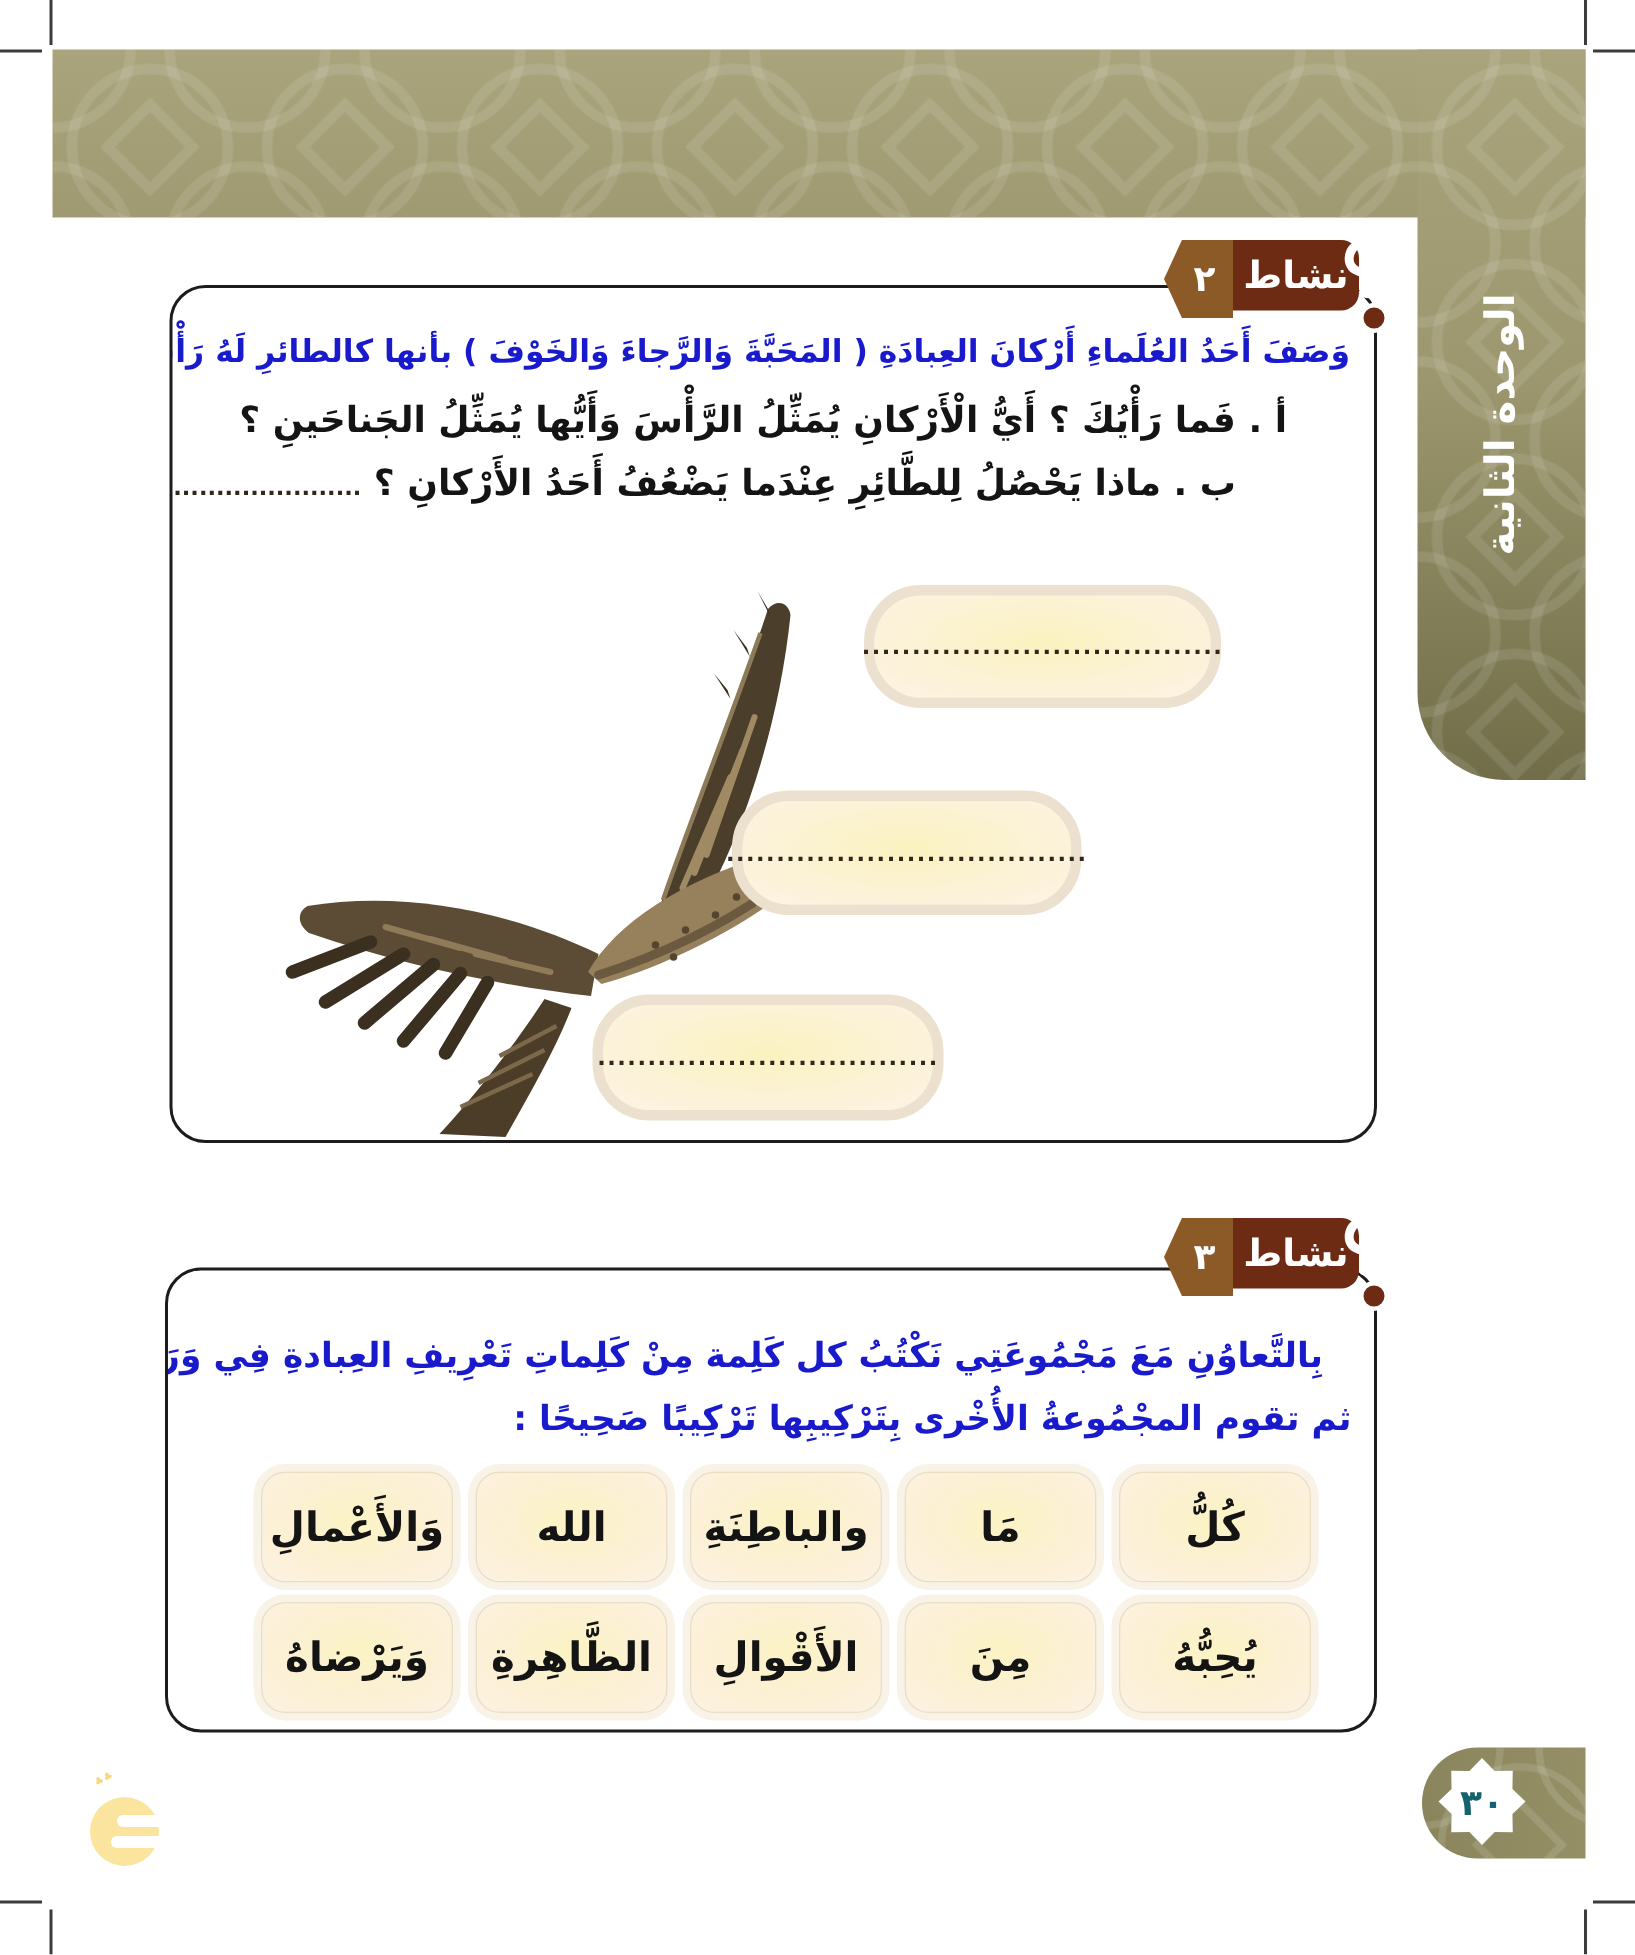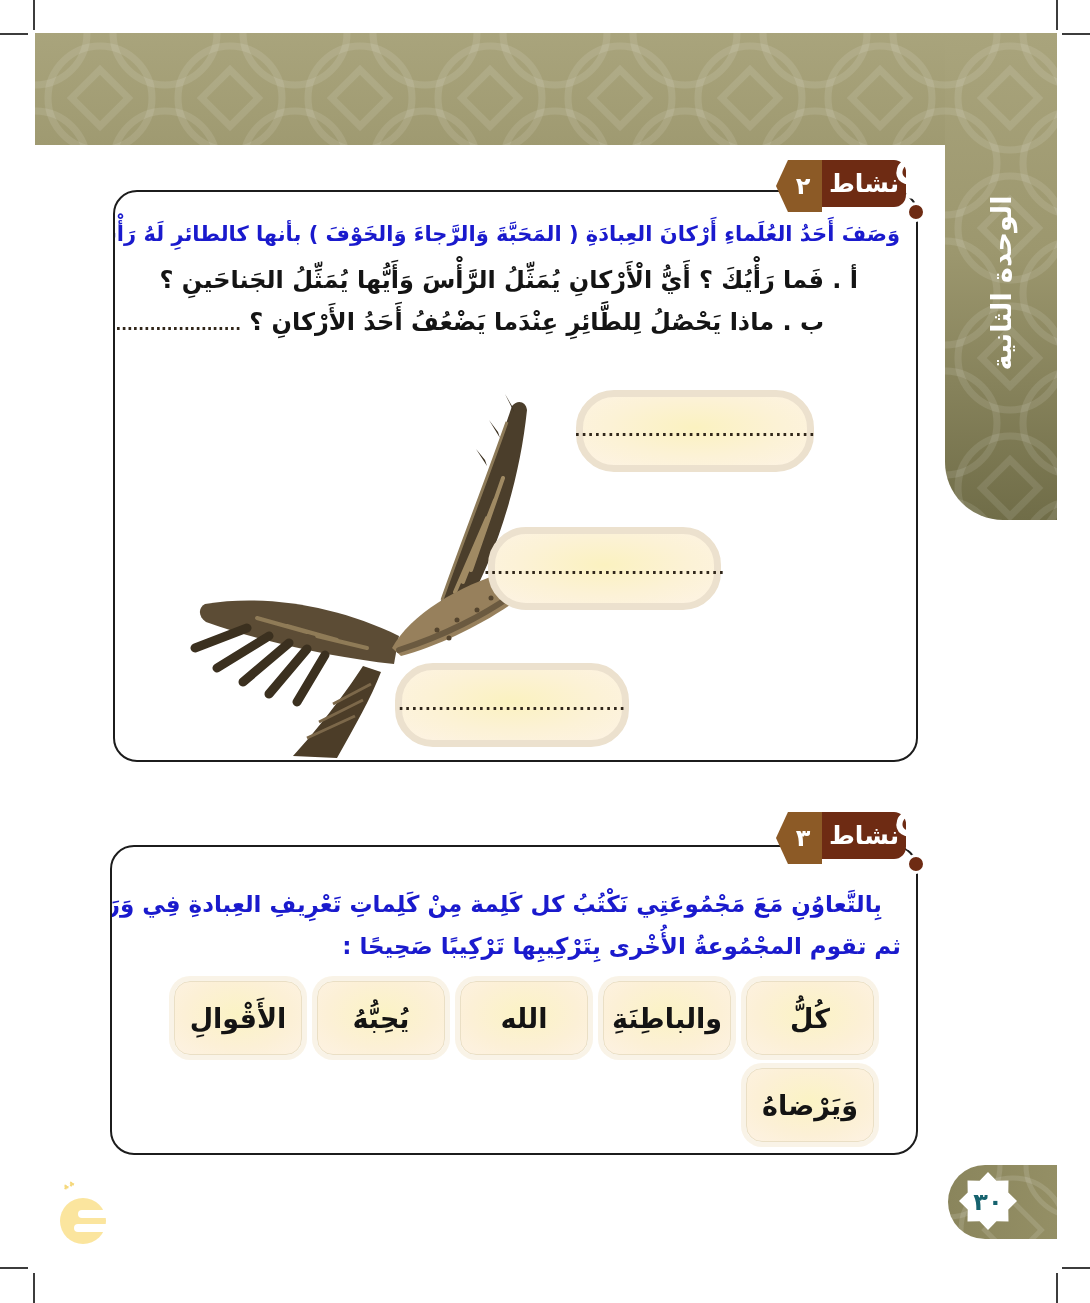--- a/index.html
+++ b/index.html
@@ -209,30 +209,42 @@
 
 <div class="activity-box" id="activity3-box">
   <div class="blue-line" style="margin:44px 34px 0 0;font-size:23px;">بِالتَّعاوُنِ مَعَ مَجْمُوعَتِي نَكْتُبُ كل كَلِمة مِنْ كَلِماتِ تَعْرِيفِ العِبادةِ فِي وَرَقة ،</div>
   <div class="blue-line" style="margin:16px 15px 0 0;font-size:23px;">ثم تقوم المجْمُوعةُ الأُخْرى بِتَرْكِيبِها تَرْكِيبًا صَحِيحًا :</div>
 
   <div class="cards-grid">
     <div class="word-card">
         <span>كُلُّ</span>
       </div>
     <div class="word-card">
+        <span>مَا</span>
+      </div>
+    <div class="word-card">
         <span>والباطِنَةِ</span>
       </div>
     <div class="word-card">
         <span>الله</span>
       </div>
     <div class="word-card">
+        <span>وَالأَعْمالِ</span>
+      </div>
+    <div class="word-card">
         <span>يُحِبُّهُ</span>
       </div>
     <div class="word-card">
+        <span>مِنَ</span>
+      </div>
+    <div class="word-card">
         <span>الأَقْوالِ</span>
+      </div>
+    <div class="word-card">
+        <span>الظَّاهِرةِ</span>
       </div>
     <div class="word-card">
         <span>وَيَرْضاهُ</span>
       </div>
   </div>
 </div>
 
 <div class="badge" style="left:776px;top:812px;">
   <div class="badge-arrow">
     <span>٣</span>

